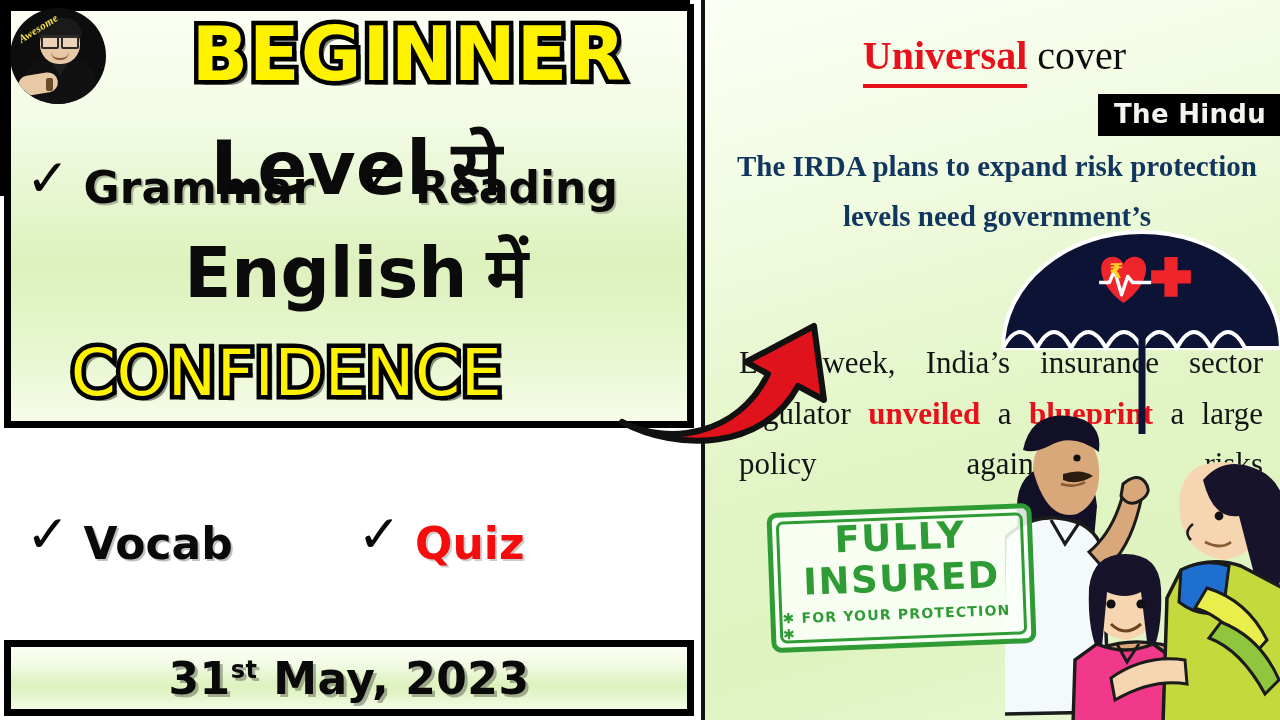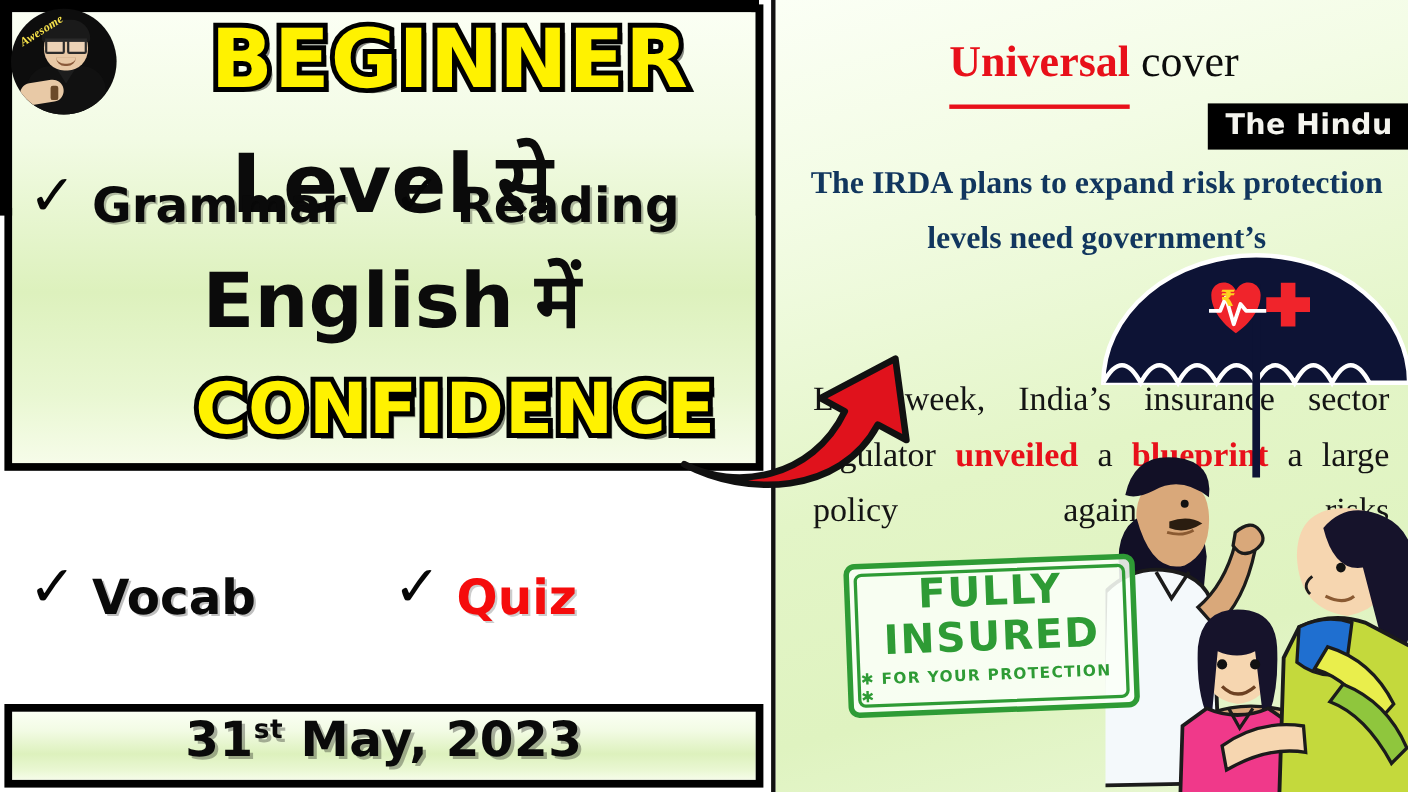--- a/index.html
+++ b/index.html
@@ -48,50 +48,50 @@
      font-size:74px; font-weight:bold; color:#FFF200; letter-spacing:1px; line-height:1;
      font-family:"DejaVu Sans", sans-serif;
      -webkit-text-stroke:9px #000; paint-order:stroke fill;
      text-shadow:5px 5px 0 rgba(0,0,0,.45); }
   .line2, .line3 { position:absolute; width:690px; text-align:center; color:#0b0b0b;
      font-weight:bold; line-height:1; }
   .line2 { left:0; top:120px; font-size:74px; }
   .line3 { left:0; top:228px; font-size:69px; }
   .line2 .en, .line3 .en { font-family:"DejaVu Sans", sans-serif; }
   .line2 .hi, .line3 .hi { font-family:"DejaVu Sans", sans-serif; }
-  .confidence { position:absolute; left:60px; top:330px; width:580px; text-align:right;
-     font-size:64px; font-weight:bold; color:#FFF200; line-height:1; letter-spacing:1px;
+  .confidence { position:absolute; left:60px; top:330px; width:580px; text-align:left;
+     font-size:64px; font-weight:normal; color:#FFF200; line-height:1; letter-spacing:1px;
      font-family:"DejaVu Sans", sans-serif;
      -webkit-text-stroke:9px #000; paint-order:stroke fill;
      text-shadow:5px 5px 0 rgba(0,0,0,.42); }
 
   
   #checklist { position:absolute; inset:0; display:grid; grid-template-columns:1fr 1fr;
      grid-template-rows:1fr 1fr; align-items:center; padding:4px 12px 4px 26px; }
   .chk-item { display:flex; align-items:center; gap:14px; }
   .tick { font-size:52px; line-height:1; color:#060606; font-weight:bold;
      font-family:"DejaVu Sans", sans-serif; transform:translateY(-4px); }
   .chk-label { font-size:44px; font-weight:bold; color:#0a0a0a; line-height:1;
      font-family:"DejaVu Sans", sans-serif; text-shadow:2px 2px 0 rgba(0,0,0,.25);margin-top:12px; }
   .chk-label.red { color:#F50C0C; text-shadow:2px 2px 0 rgba(0,0,0,.2); }
 
   
-  #date-inner { position:absolute; inset:0; display:flex; align-items:flex-start; justify-content:center;border-radius:17px; }
+  #date-inner { position:absolute; inset:0; display:flex; align-items:center; justify-content:center;border-radius:17px; }
   .date-text { font-size:44px; font-weight:bold; color:#0a0a0a; letter-spacing:.5px;
      font-family:"DejaVu Sans", sans-serif; text-shadow:3px 3px 0 rgba(0,0,0,.3); }
   .date-text sup { font-size:24px; vertical-align:super; }
 
   
   #right-panel { position:absolute; left:701px; top:0; width:579px; height:720px;
      background:linear-gradient(165deg,#fbfff5 0%,#f3fce5 22%,#e3f5c7 55%,#dff3c0 78%,#eaf8d6 100%);
      overflow:hidden; border-left:4px solid #111; }
 
   #headline { position:absolute; left:0; top:34px; width:579px; text-align:center;
      font-family:"Liberation Serif", serif; font-size:40px; line-height:1.1; }
-  #headline .red { color:#E8101A; border-bottom:4px solid #E8101A; padding-bottom:17px; font-weight:600; }
+  #headline .red { color:#E8101A; border-bottom:4px solid #E8101A; padding-bottom:6px; font-weight:600; }
   #headline .blk { color:#0c0c0c; }
 
   #hindu-badge { position:absolute; right:-2px; top:94px; background:#000; color:#f4f4ee;
      font-size:26px; font-weight:bold; padding:5px 16px 7px 16px; letter-spacing:.3px;
      font-family:"DejaVu Sans", sans-serif; z-index:7; }
 
   #subhead { position:absolute; left:22px; top:142px; width:540px; text-align:center;
      font-family:"Liberation Serif", serif; font-weight:bold; color:#11365e; font-size:29px;
      line-height:1.72; z-index:4; }
 

